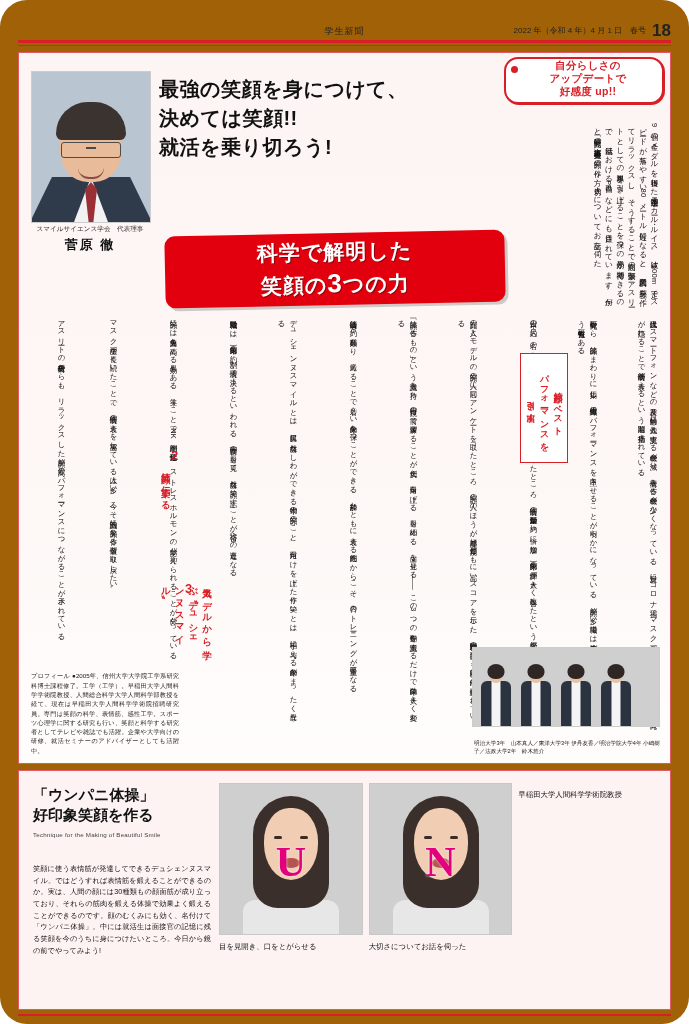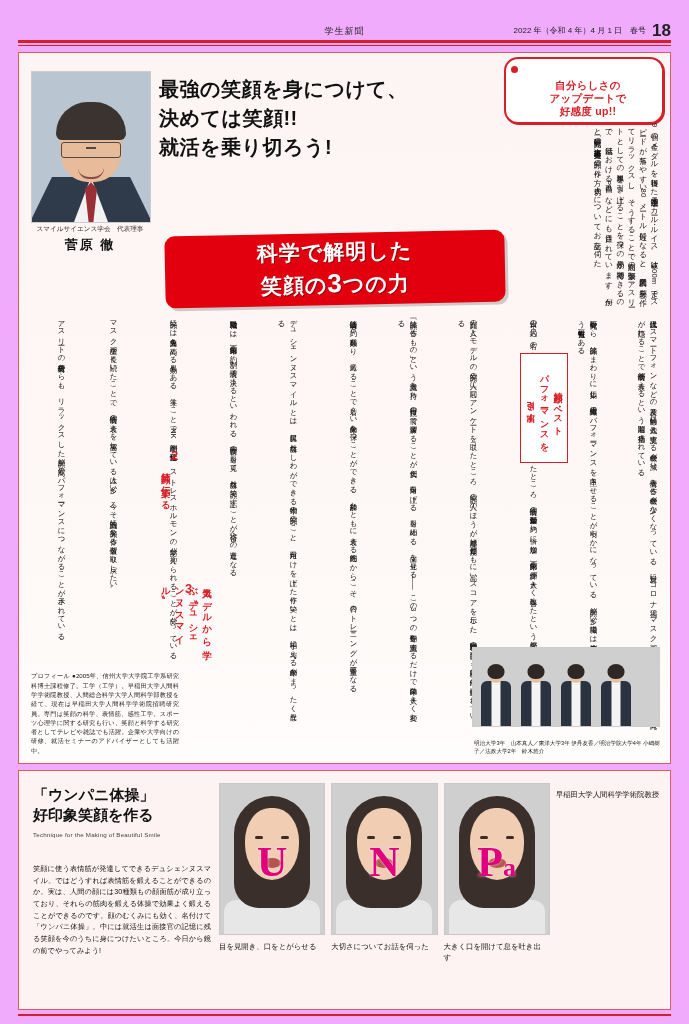--- a/index.html
+++ b/index.html
@@ -6,22 +6,23 @@
   body{
     width:689px;height:1024px;
     background:#ffffff;
     font-family:"Liberation Sans", sans-serif;
     color:#111;
     overflow:hidden;
     position:relative;
   }
   .page{
     position:absolute;inset:0;
-    background:#f0abfc;
+    background:#a16207;
     padding:0;
+    border-radius:27px;
   }
   
   .masthead{
     position:absolute;top:14px;left:18px;right:18px;height:24px;
     display:flex;align-items:flex-end;justify-content:space-between;
     font-size:8px;color:#222;
   }
   .masthead .center{
     position:absolute;left:50%;transform:translateX(-50%);
     font-size:9px;letter-spacing:1px;
@@ -44,21 +45,21 @@
   .article{
     position:absolute;top:52px;left:18px;right:18px;height:710px;
     border:1px solid #e05a63;
     background:linear-gradient(180deg,#fdf5f3 0%,#fdf7f5 60%,#fffdfc 100%);
     overflow:hidden;
   }
   
   .badge{
     position:absolute;top:4px;right:6px;width:136px;
     background:#fff;border:2px solid #d81f27;border-radius:14px;
-    padding:20px 6px 5px 14px;
+    padding:0 6px 5px 14px;
     text-align:center;
     box-shadow:1px 1px 0 #d81f27;
   }
   .badge .dot{
     position:absolute;left:5px;top:7px;width:7px;height:7px;border-radius:50%;
     background:#d81f27;
   }
   .badge div{
     font-size:10.5px;font-weight:bold;color:#d81f27;line-height:1.22;
     letter-spacing:.3px;
@@ -394,32 +395,20 @@
             <div class="hair"></div>
             <div class="face"></div>
           <div class="eye eyeL"></div>
             <div class="eye eyeR"></div>
             <div class="mouth"></div>
           <div class="uletter"><span>N</span><span class="sm"></span></div>
         </div>
         <div class="ucap">大切さについてお話を伺った</div>
       </div>
 
-      <div class="ucell">
-        <div class="uphoto">
-          <div class="neck"></div>
-            <div class="hair"></div>
-            <div class="face"></div>
-          <div class="eye eyeL"></div>
-            <div class="eye eyeR"></div>
-            <div class="mouth"></div>
-          <div class="uletter"><span>P</span><span class="sm">a</span></div>
-        </div>
-        <div class="ucap">大きく口を開けて息を吐き出す</div>
-      </div>
 
       <div class="ucell">
         <div class="ucap">早稲田大学人間科学学術院教授</div>
       </div>
 
     </div>
   </div>
 
   <div class="footrule"></div>
 </div>

